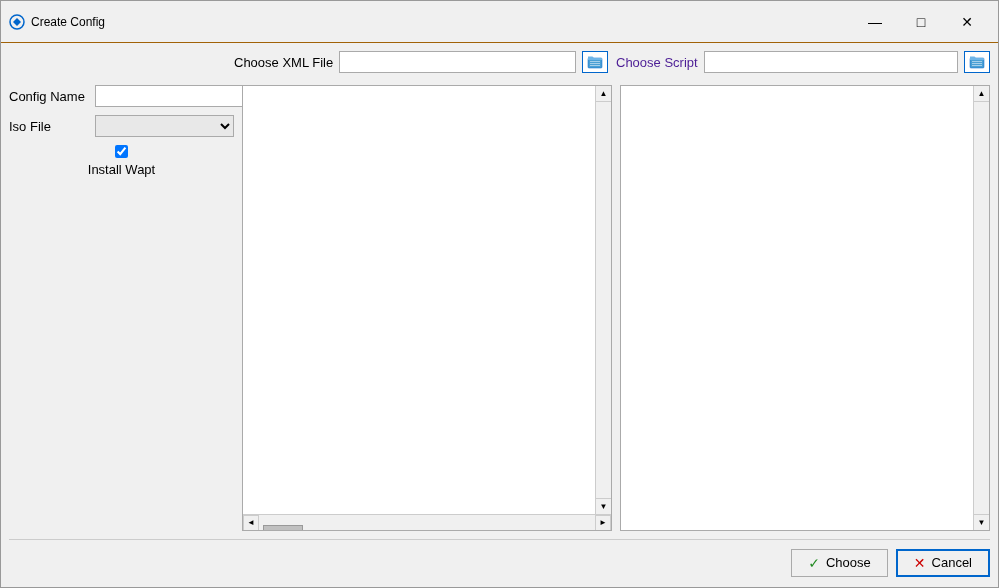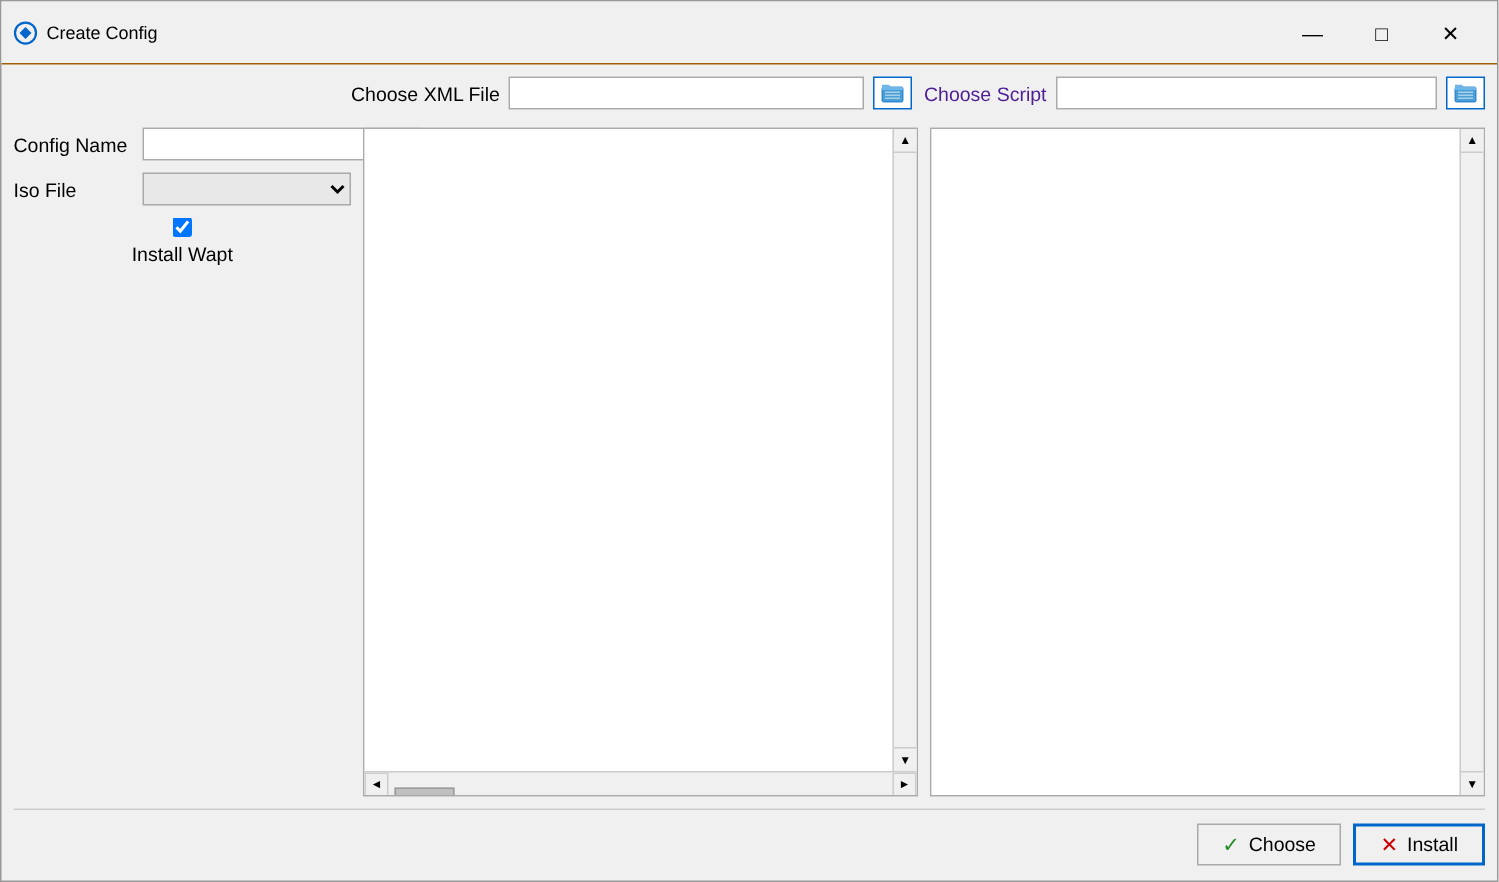--- a/index.html
+++ b/index.html
@@ -395,18 +395,18 @@
 
     </div>
 
     <div class="footer">
       <button class="footer-btn">
         <span class="check-icon">✓</span>
         <span>Choose</span>
       </button>
       <button class="footer-btn cancel">
         <span class="x-icon">✕</span>
-        <span>Install</span>
+        <span>Cancel</span>
       </button>
     </div>
 
   </div>
 </div>
 
 </body></html>

